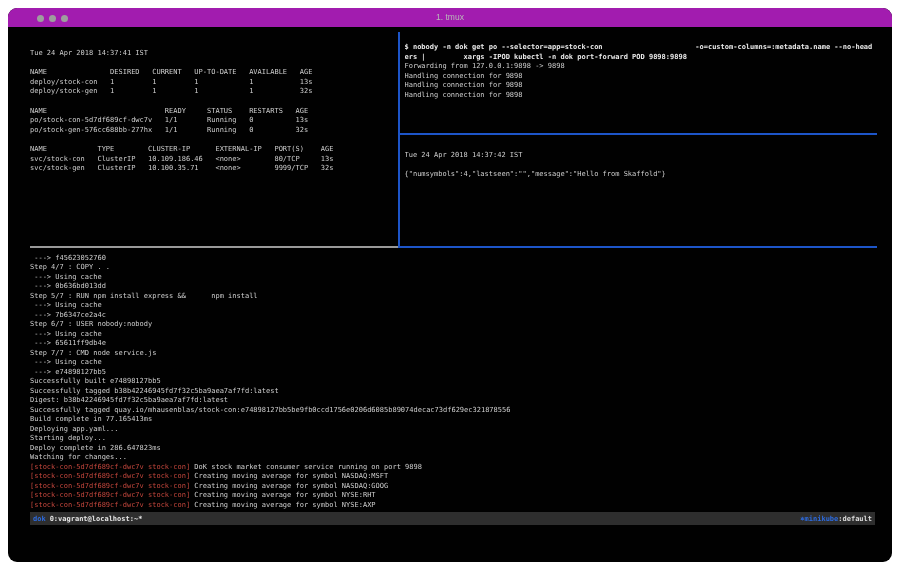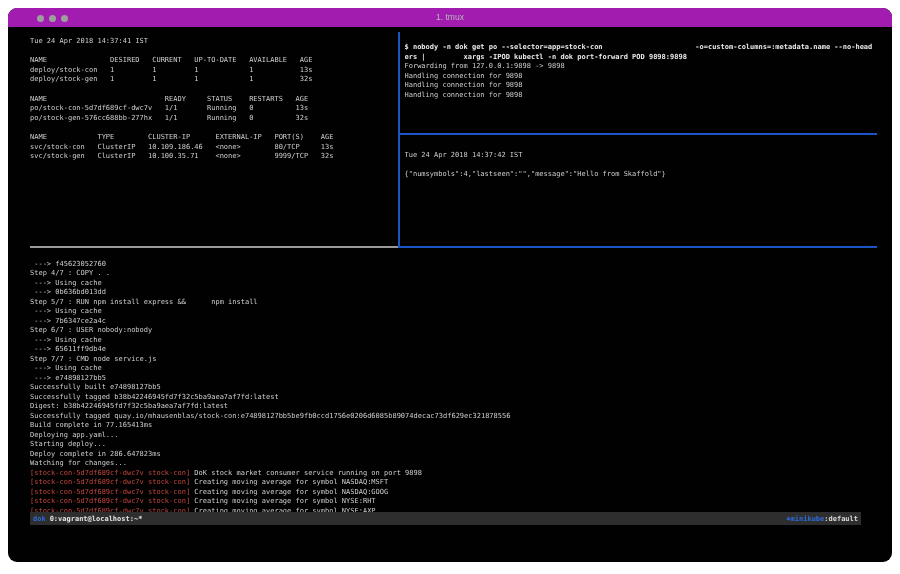--- a/index.html
+++ b/index.html
@@ -19,37 +19,37 @@
     position:absolute; left:0; right:0; top:4px; text-align:center;
     font-family:"Liberation Sans", sans-serif; font-size:8.5px; color:#b9b9b9;
   }
   .term {
     position:absolute; left:22px; right:15px; top:24px; bottom:0;
     font-size:7px; color:#cfcfcf;
   }
   .line { white-space:pre; line-height:9.6px; min-height:9.6px; overflow:hidden; }
   .line:empty::after { content:"\00a0"; }
   .top-region { position:absolute; left:0; right:0; top:0; height:214px; display:flex; }
-  .pane-topleft { width:368px; padding-top:5px; overflow:hidden; }
+  .pane-topleft { width:368px; padding-top:5px; overflow:hidden;margin-top:12px; }
   .vborder { width:1.5px; background:#1d55c8; }
   .right-stack { flex:1; display:flex; flex-direction:column; overflow:hidden; }
   .pane-pf { height:101px; padding:11px 0 0 5px; overflow:hidden; }
   .hborder-blue { height:1.5px; background:#1d55c8; flex:none; }
   .pane-curl { flex:1; padding:16px 0 0 5px; overflow:hidden; }
   .divider-row { position:absolute; left:0; right:0; top:214px; height:1.5px; display:flex; }
   .divider-gray { width:368px; background:#999999; }
   .divider-blue-seg { flex:1; background:#1d55c8; }
-  .pane-bottom { position:absolute; left:0; right:0; top:215.5px; height:275px; padding-top:12px; overflow:hidden; }
+  .pane-bottom { position:absolute; left:0; right:0; top:215.5px; height:275px; padding-top:6px; overflow:hidden; }
   .pane-bottom .line { line-height:9.5px; min-height:9.5px; }
   .cmd { font-weight:bold; color:#eaeaea; }
   .branch { color:#4fb3bf; }
   .star { color:#d04b3e; }
   .logprefix { color:#c4473d; }
   .statusbar {
-    position:absolute; left:0; right:16px; top:480px; height:13px;
+    position:absolute; left:0; right:2px; top:480px; height:13px;
     background:#2e2e2e; display:flex; align-items:center;
     font-size:7px; font-weight:bold; color:#e6e6e6; padding:0 3px;
   }
   .sb-left { display:flex; gap:4px; white-space:pre; }
   .sb-session { color:#2d6bdf; }
   .sb-window { color:#e6e6e6; }
   .sb-right { margin-left:auto; display:flex; white-space:pre; }
   .sb-blue { color:#2d6bdf; }
   .sb-ns { color:#dcdcdc; }
 </style>

